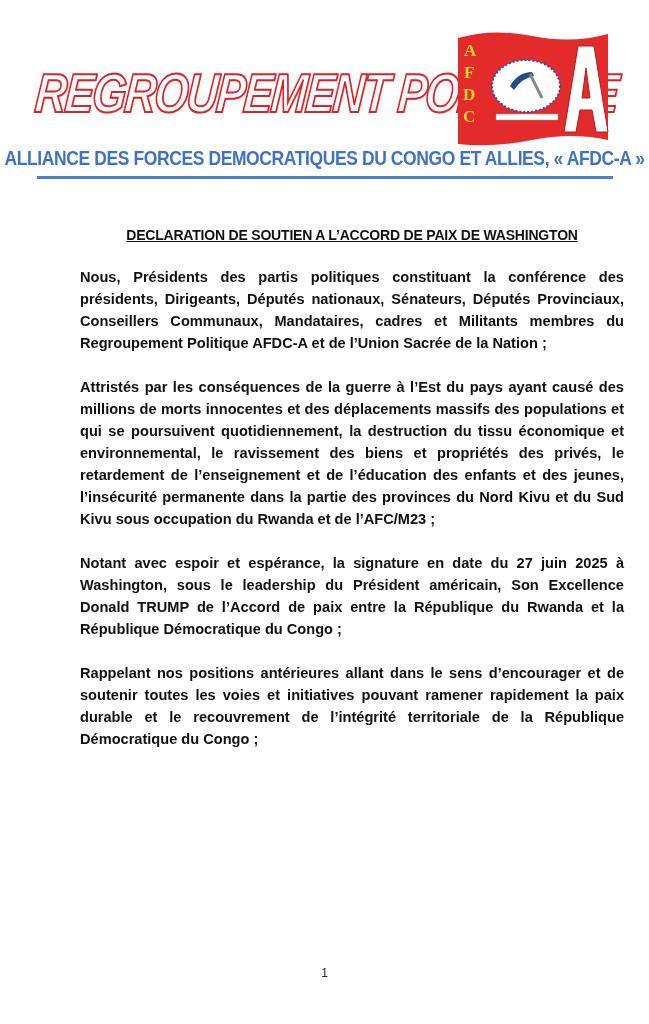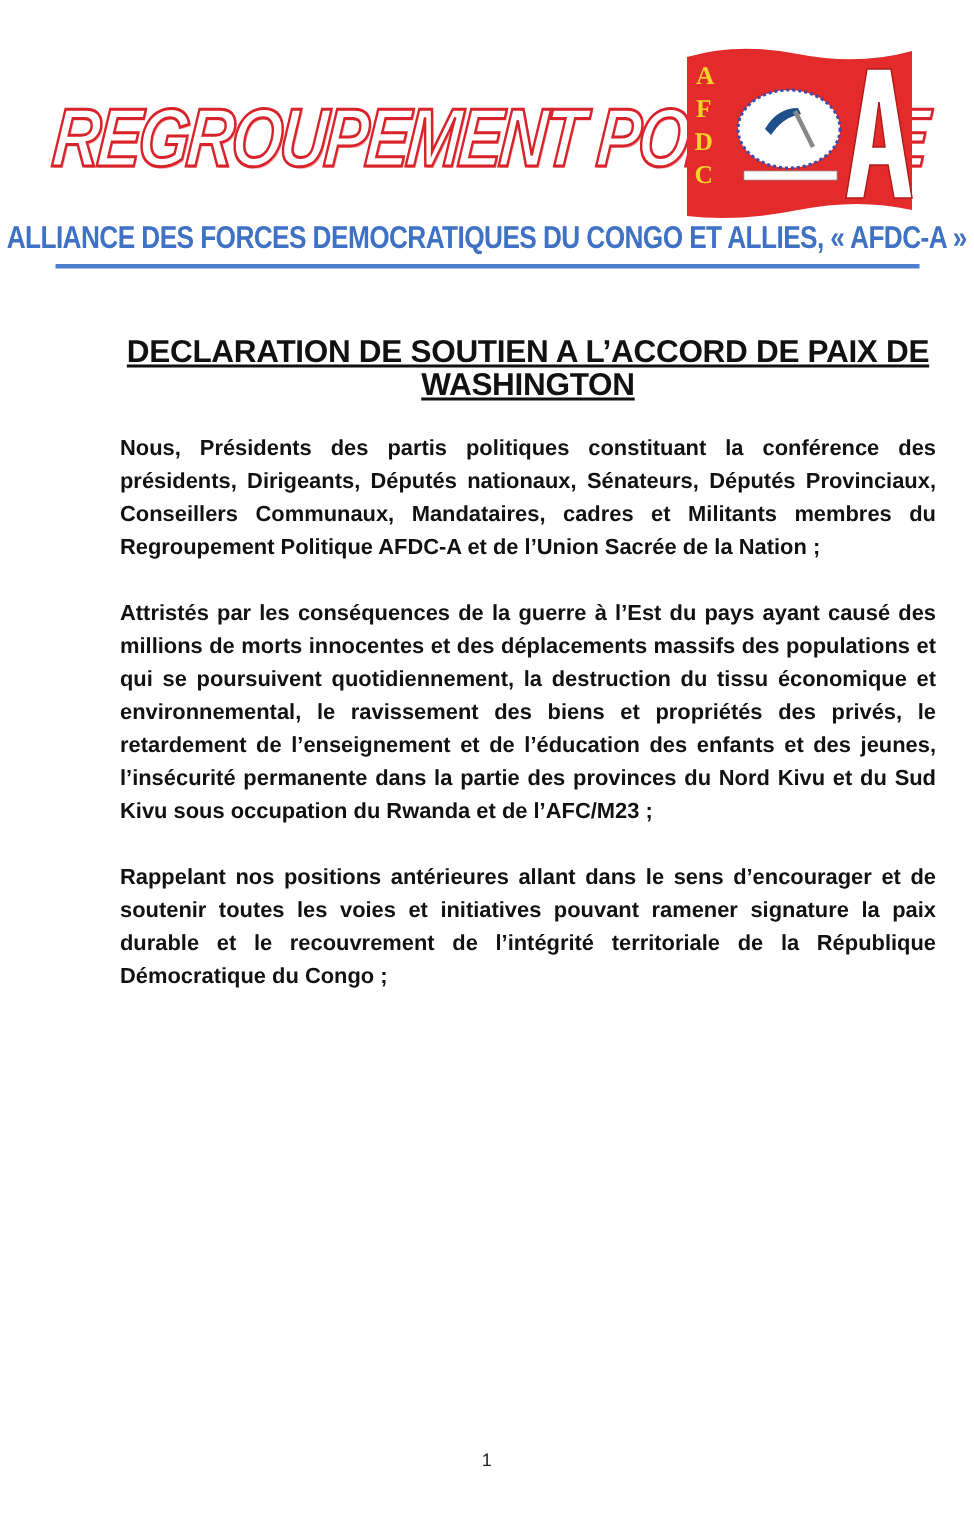--- a/index.html
+++ b/index.html
@@ -31,21 +31,21 @@
     position: absolute; left: 37px; top: 176px; width: 576px; height: 3px;
     background: #4d7fcc;
   }
   .doc {
     position: absolute; left: 80px; top: 224px; width: 544px;
     font-family: "Liberation Sans", sans-serif; font-weight: bold;
     font-size: 14.6px; line-height: 22px; color: #111;
   }
   .doc-title {
     text-align: center; text-decoration: underline; font-weight: bold;
-    font-size: 21px; margin: 0 0 20px 0; letter-spacing: -0.2px;
+    font-size: 14px; margin: 0 0 20px 0; letter-spacing: -0.2px;
   }
   .para {
     text-align: justify; margin: 0 0 22px 0;
   }
   .page-num {
     position: absolute; left: 0; width: 649px; top: 966px; text-align: center;
     font-family: "Liberation Sans", sans-serif; font-size: 12px; color: #222;
   }
 </style>
 </head>
@@ -70,16 +70,17 @@
   </svg>
 
   <div class="alliance">ALLIANCE DES FORCES DEMOCRATIQUES DU CONGO ET ALLIES, « AFDC-A »</div>
   <div class="rule"></div>
 </div>
 
 <div class="doc">
   <div class="doc-title">DECLARATION DE SOUTIEN A L’ACCORD DE PAIX DE WASHINGTON</div>
   <p class="para">Nous, Présidents des partis politiques constituant la conférence des présidents, Dirigeants, Députés nationaux, Sénateurs, Députés Provinciaux, Conseillers Communaux, Mandataires, cadres et Militants  membres du Regroupement Politique AFDC-A et de l’Union Sacrée de la Nation ;</p>
   <p class="para">Attristés par les conséquences de la guerre à l’Est du pays ayant causé des millions de morts innocentes et des déplacements massifs des populations et qui se poursuivent quotidiennement, la destruction du tissu économique et environnemental, le ravissement des biens et propriétés des privés, le retardement de l’enseignement et de l’éducation des enfants et des jeunes, l’insécurité permanente dans la partie des provinces du Nord Kivu et du Sud Kivu sous occupation du Rwanda et de l’AFC/M23 ;</p>
-  <p class="para">Rappelant nos positions antérieures allant dans le sens d’encourager et de soutenir toutes les voies et initiatives pouvant ramener  signature la paix durable et le recouvrement de l’intégrité territoriale de la République Démocratique du Congo ;</p>
+  <p class="para">Notant avec espoir et espérance, la signature en date du 27 juin 2025 à Washington, sous le leadership du Président américain, Son Excellence Donald TRUMP de l’Accord de paix entre la République du Rwanda et la République Démocratique du Congo ;</p>
+  <p class="para">Rappelant nos positions antérieures allant dans le sens d’encourager et de soutenir toutes les voies et initiatives pouvant ramener  rapidement la paix durable et le recouvrement de l’intégrité territoriale de la République Démocratique du Congo ;</p>
 </div>
 
 <div class="page-num">1</div>
 
 </body></html>

